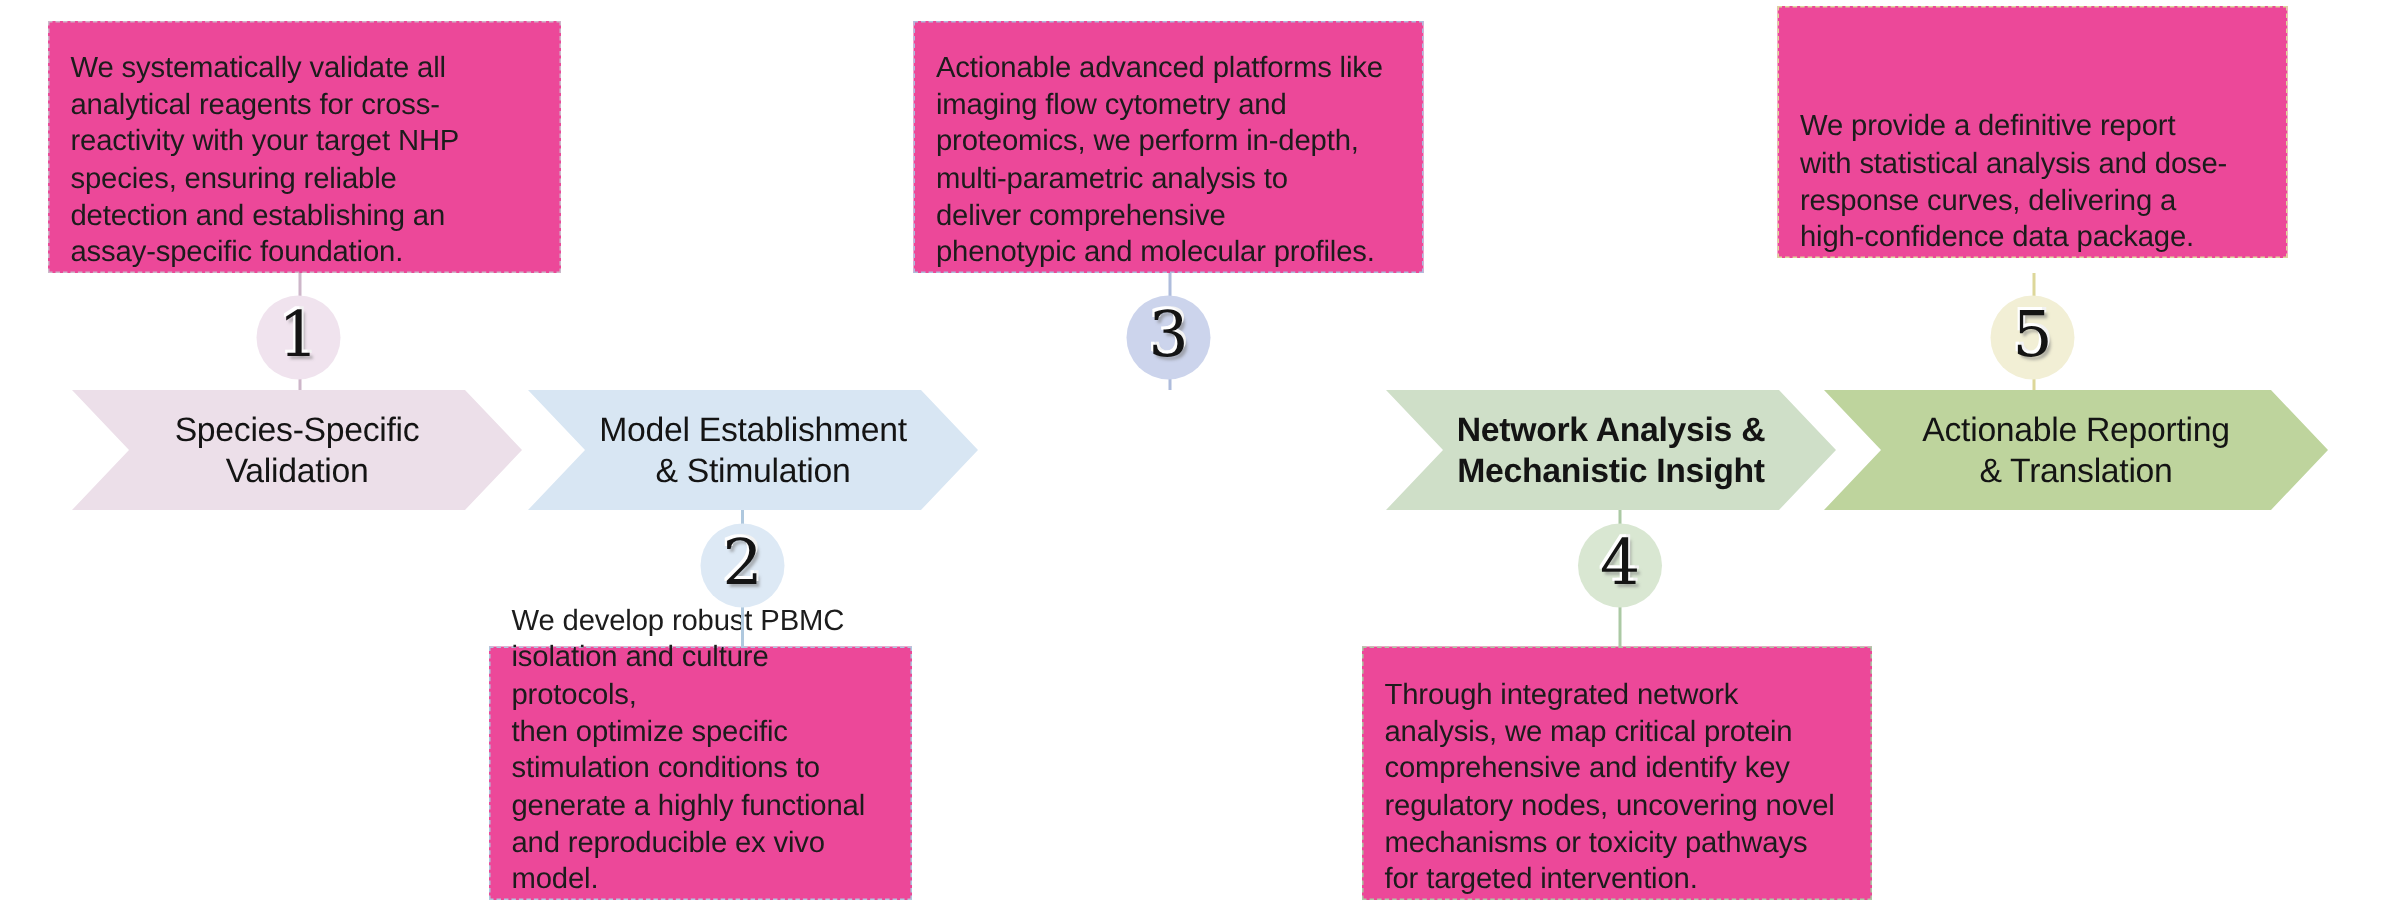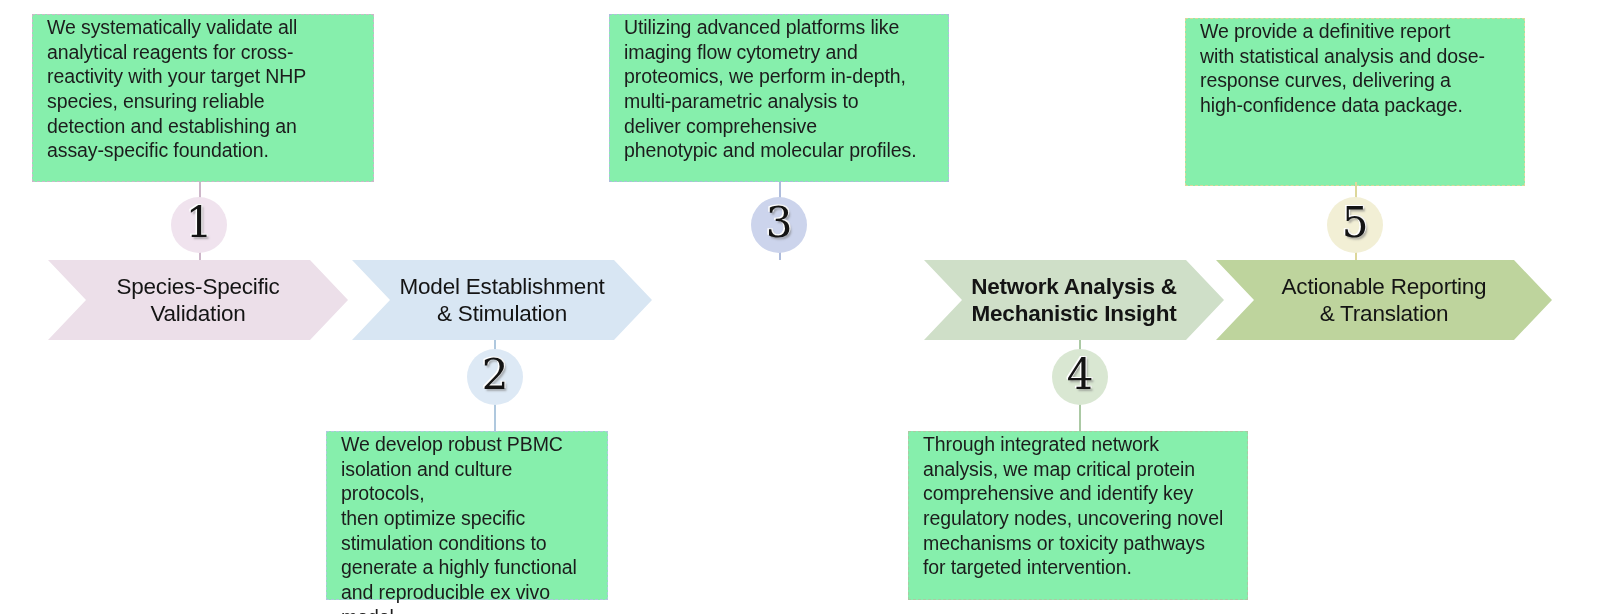--- a/index.html
+++ b/index.html
@@ -17,25 +17,25 @@
     width: 1600px;
     height: 614px;
     background: #ffffff;
     overflow: hidden;
   }
 
   
   .callout {
     position: absolute;
     box-sizing: border-box;
-    background: #86efac;
+    background: #ec4899;
     border-style: dashed;
     border-width: 1.6px;
     display: flex;
-    align-items: flex-start;
+    align-items: flex-end;
   }
   .callout-text {
     font-size: 19.5px;
     line-height: 1.265;
     color: #1c1c1c;
     font-family: "Liberation Sans", sans-serif;
     letter-spacing: -0.1px;
     white-space: pre-line;
     padding: 0 10px 0 14px;
     width: 100%;
@@ -128,21 +128,21 @@
 stimulation conditions to
 generate a highly functional
 and reproducible ex vivo model.</div>
   </div>
   <div class="connector" style="left: 494px; top: 340px; height: 92px; background: rgb(175, 200, 222);"></div>
   <div class="badge" style="left: 467px; top: 349px; width: 56px; height: 56px; background: rgb(221, 233, 245);">
     <span class="badge-num">2</span>
   </div>
 
   <div class="callout" style="left: 609px; top: 14px; width: 340px; height: 168px; border-color: rgb(174, 188, 220);">
-    <div class="callout-text">Utilizing advanced platforms like
+    <div class="callout-text">Actionable advanced platforms like
 imaging flow cytometry and
 proteomics, we perform in-depth,
 multi-parametric analysis to
 deliver comprehensive
 phenotypic and molecular profiles.</div>
   </div>
   <div class="connector" style="left: 779px; top: 182px; height: 78px; background: rgb(174, 188, 220);"></div>
   <div class="badge" style="left: 751px; top: 197px; width: 56px; height: 56px; background: rgb(204, 212, 236);">
     <span class="badge-num">3</span>
   </div>
@@ -153,21 +153,21 @@
 comprehensive and identify key
 regulatory nodes, uncovering novel
 mechanisms or toxicity pathways
 for targeted intervention.</div>
   </div>
   <div class="connector" style="left: 1079px; top: 340px; height: 92px; background: rgb(171, 201, 164);"></div>
   <div class="badge" style="left: 1052px; top: 349px; width: 56px; height: 56px; background: rgb(217, 231, 210);">
     <span class="badge-num">4</span>
   </div>
 
-  <div class="callout" style="left: 1185px; top: 18px; width: 340px; height: 168px; border-color: rgb(221, 215, 154);">
+  <div class="callout" style="left: 1185px; top: 4px; width: 340px; height: 168px; border-color: rgb(221, 215, 154);">
     <div class="callout-text">We provide a definitive report
 with statistical analysis and dose-
 response curves, delivering a
 high-confidence data package.</div>
   </div>
   <div class="connector" style="left: 1355px; top: 182px; height: 78px; background: rgb(221, 215, 154);"></div>
   <div class="badge" style="left: 1327px; top: 197px; width: 56px; height: 56px; background: rgb(242, 239, 213);">
     <span class="badge-num">5</span>
   </div>
 

